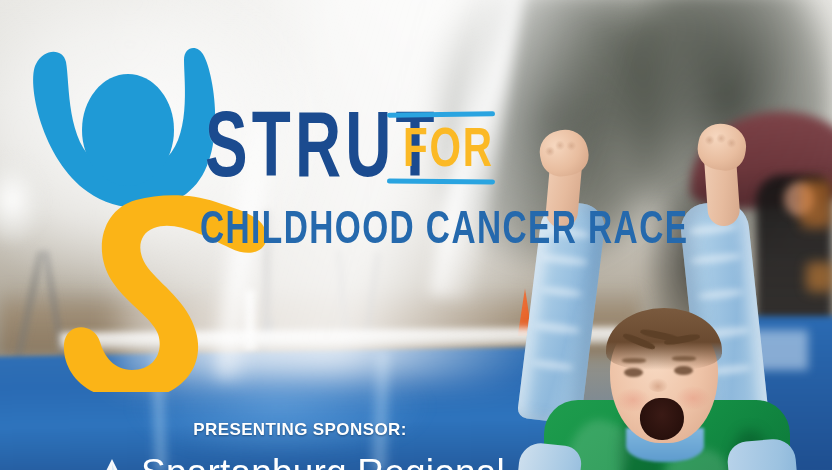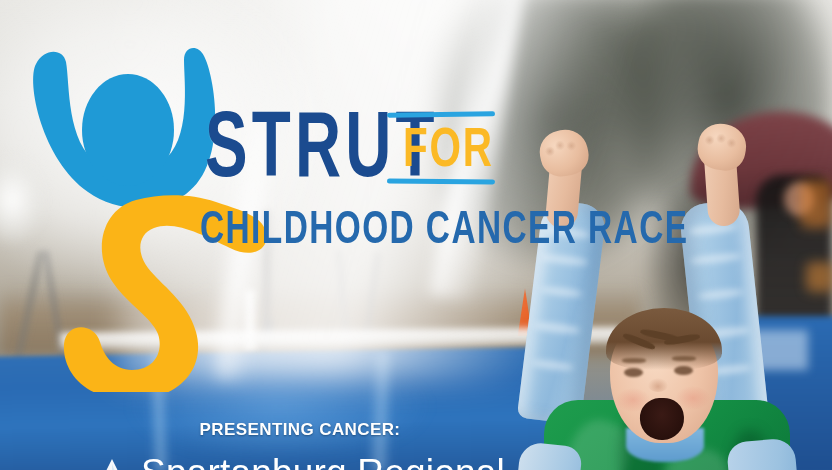--- a/index.html
+++ b/index.html
@@ -433,21 +433,21 @@
 
     <div class="for-group">
       <div class="for-line top"></div>
       <div class="for-word">FOR</div>
       <div class="for-line bot"></div>
     </div>
 
     <div class="line-childhood">CHILDHOOD CANCER RACE</div>
 
     <div class="sponsor">
-      <div class="sponsor-label">PRESENTING CANCER:</div>
+      <div class="sponsor-label">PRESENTING SPONSOR:</div>
       <div class="sponsor-row">
         <span class="sponsor-logo">
           <svg viewBox="0 0 34 34" width="34" height="34" aria-hidden="true">
             <path d="M17 4 L29 28 L20 28 L17 20 L14 28 L5 28 Z" fill="#ffffff" opacity=".95"></path>
             <path d="M17 9 L23 24 L17 24 Z" fill="#cfe2f2" opacity=".8"></path>
           </svg>
         </span>
         <span class="sponsor-name">Spartanburg Regional</span>
       </div>
     </div>

